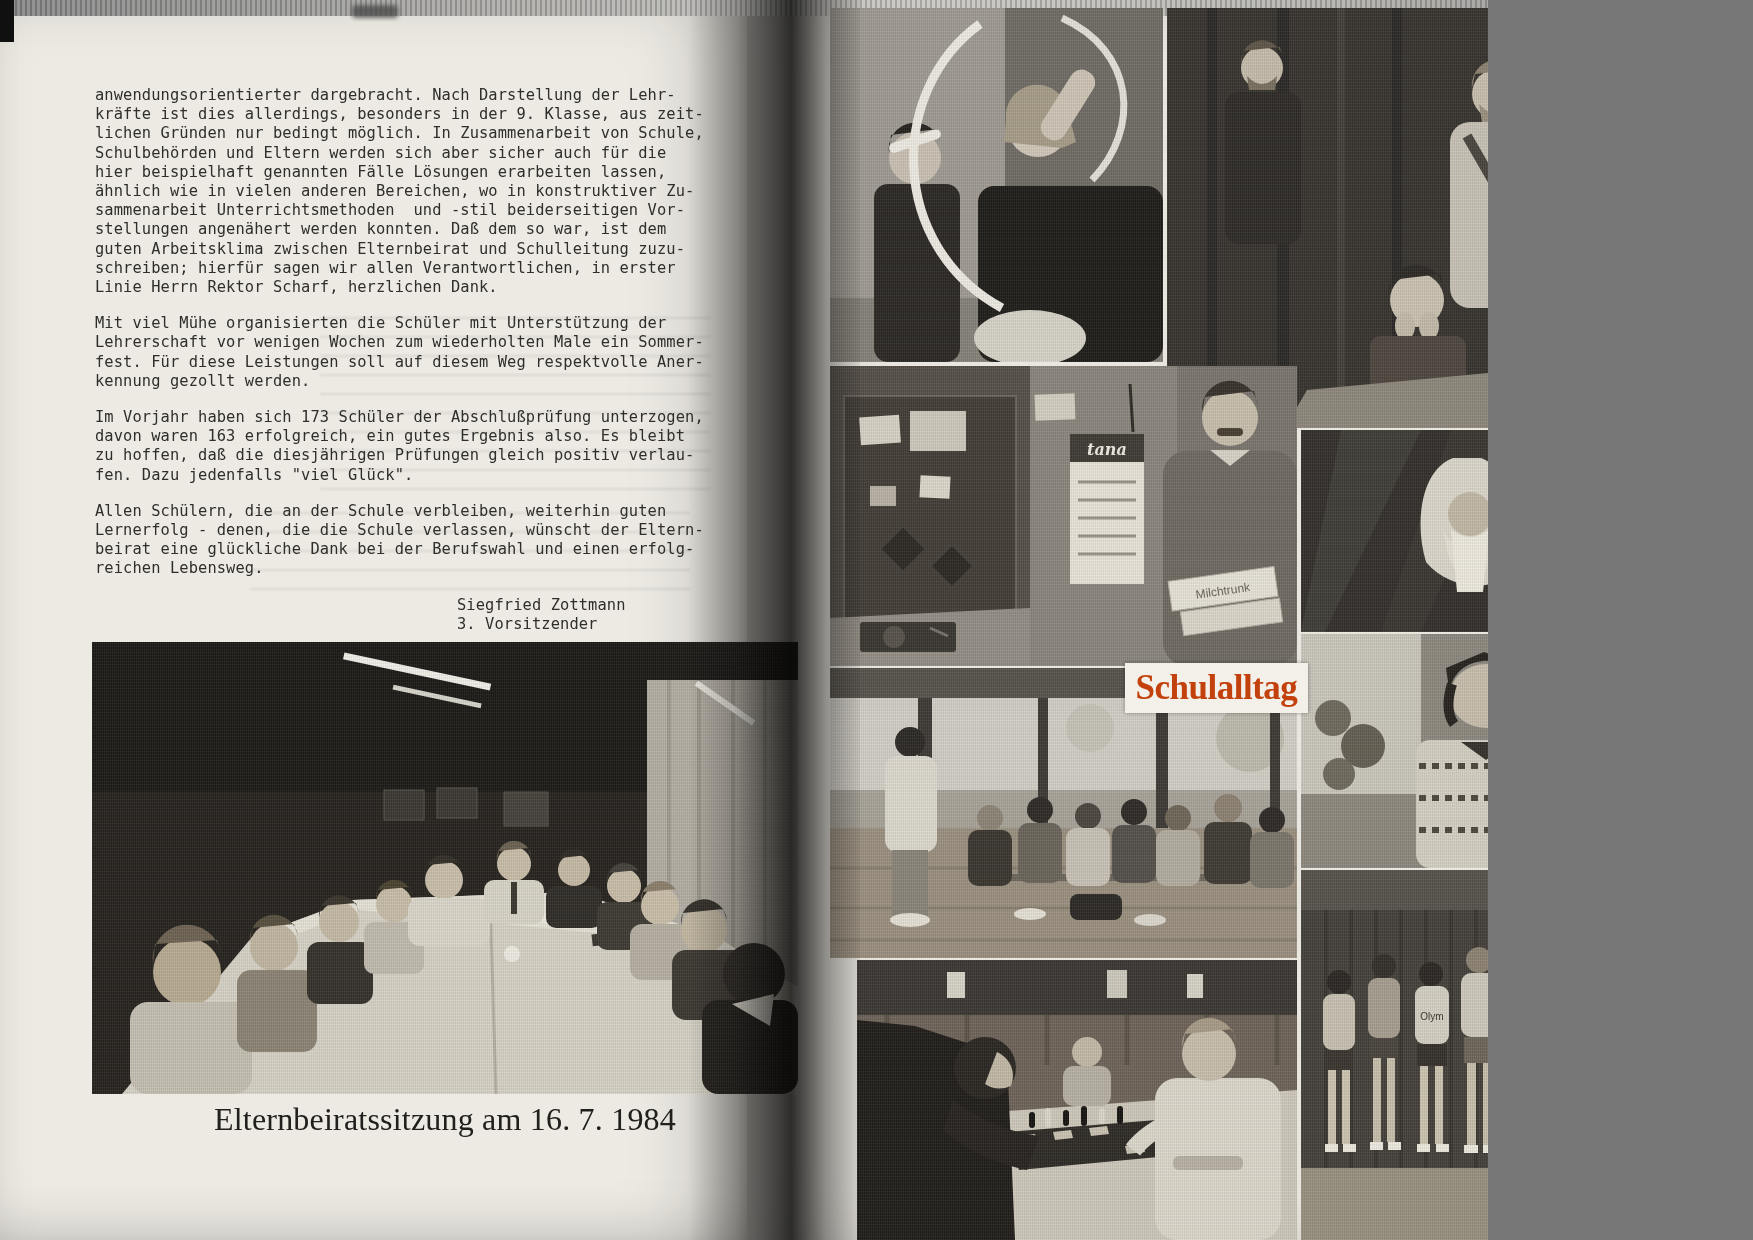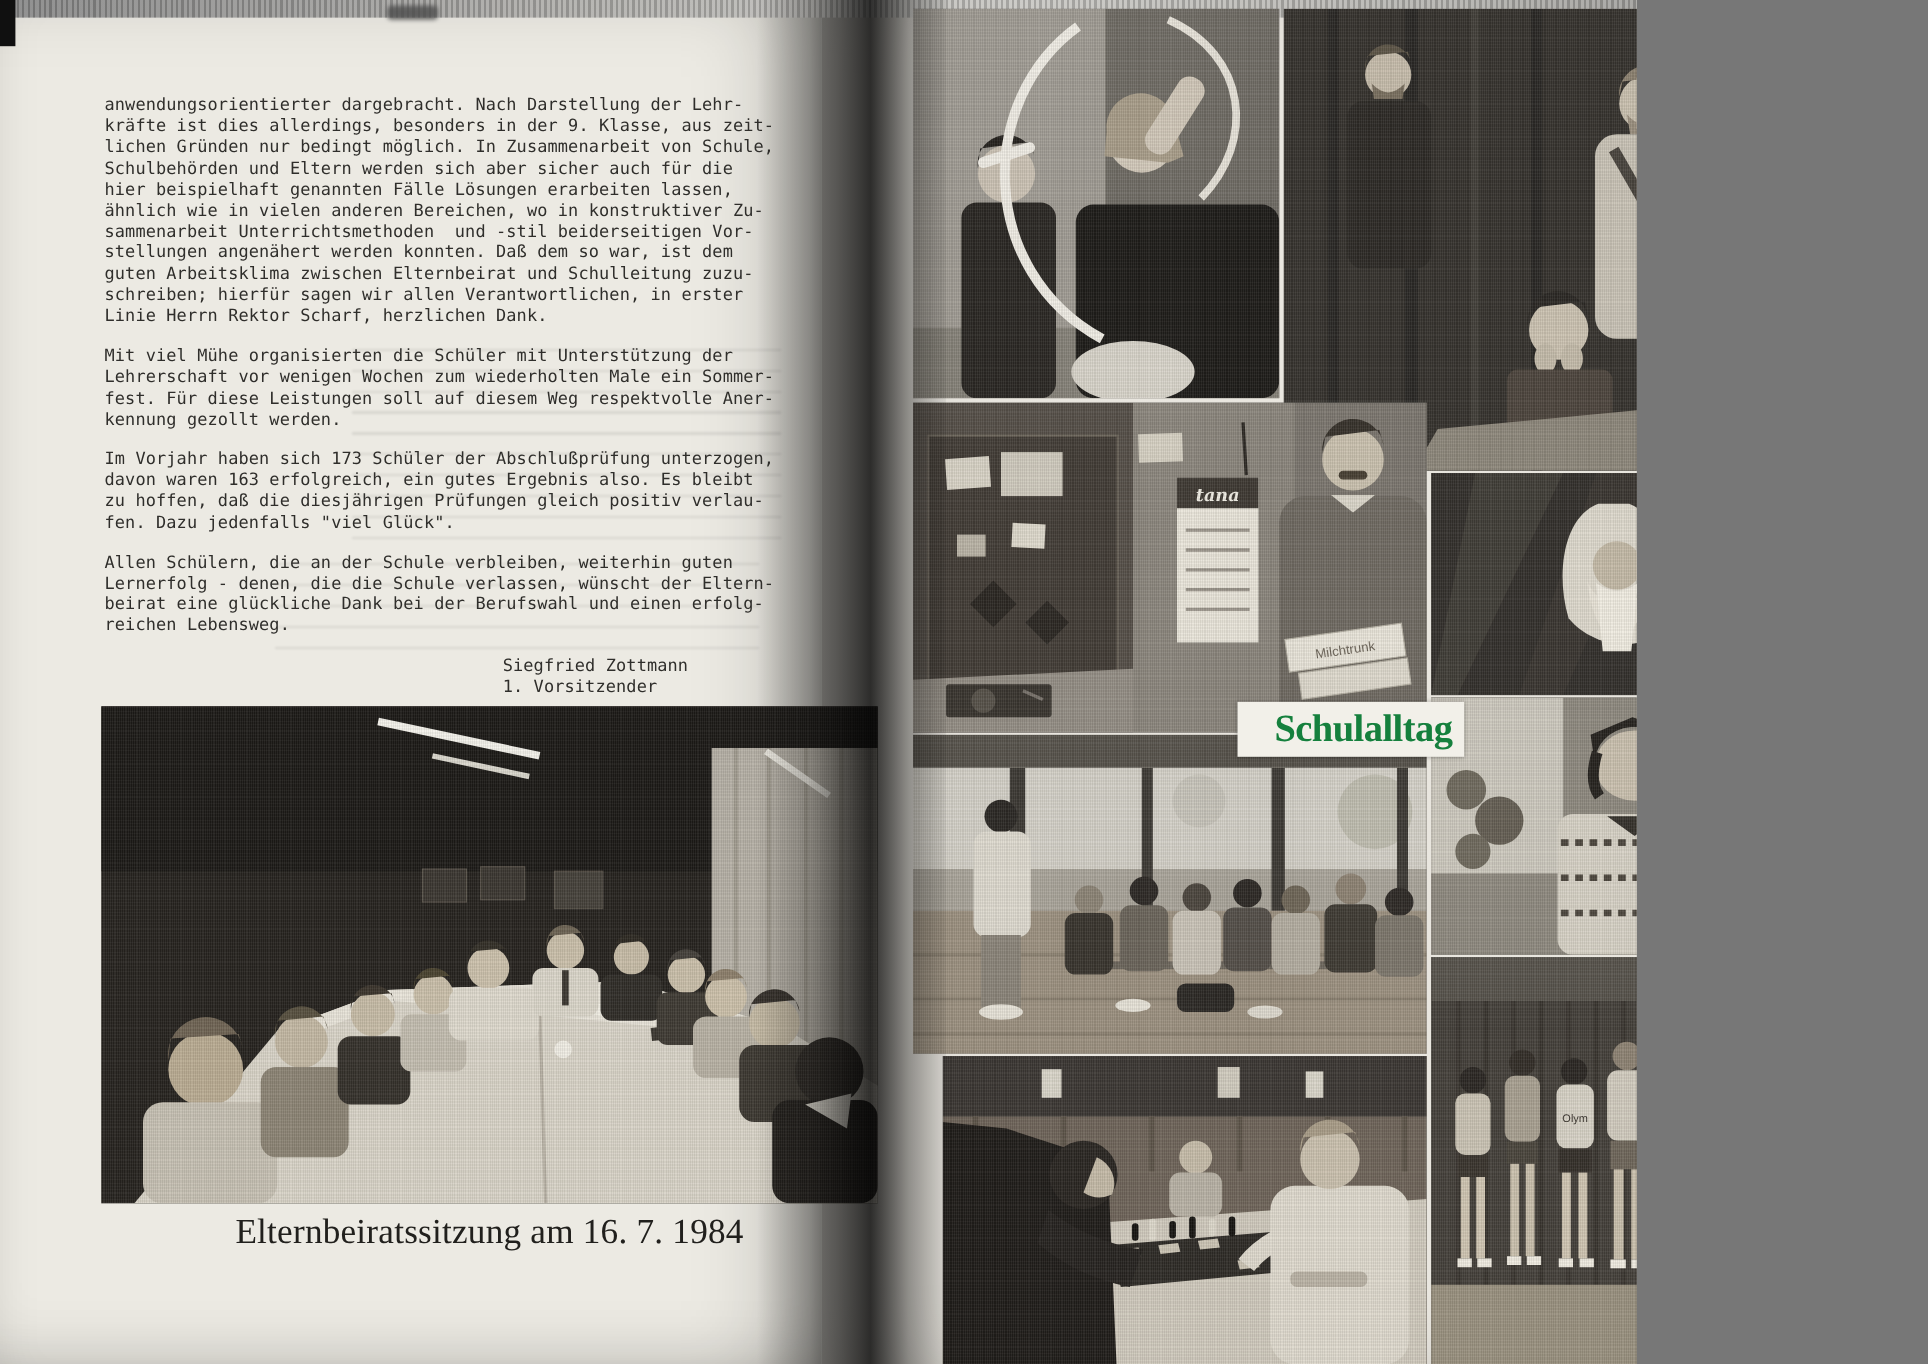--- a/index.html
+++ b/index.html
@@ -40,24 +40,24 @@
          filter:blur(1px);}
 
   
   .photo{position:absolute;overflow:hidden;background:#6f6b65;z-index:5;}
   .photo svg{display:block;width:100%;height:100%;}
   .photo::after{content:"";position:absolute;inset:0;pointer-events:none;
         background:repeating-linear-gradient(90deg,rgba(255,255,255,.05) 0 1px,rgba(0,0,0,.05) 1px 2px),
                    repeating-linear-gradient(0deg,rgba(255,255,255,.03) 0 1px,rgba(0,0,0,.04) 1px 3px);}
   .caption{position:absolute;left:92px;top:1101px;width:706px;text-align:center;
            font-family:"Liberation Serif",serif;font-size:32px;color:#21201d;letter-spacing:.2px;}
-  .schulalltag{position:absolute;left:1125px;top:638px;width:183px;height:50px;z-index:30;
-           background:#f2f0e9;color:#15803d;display:flex;align-items:center;justify-content:center;
+  .schulalltag{position:absolute;left:1125px;top:663px;width:183px;height:50px;z-index:30;
+           background:#f2f0e9;color:#c2410c;display:flex;align-items:center;justify-content:center;
            font:700 35px "Liberation Serif",serif;letter-spacing:-.5px;
-           box-shadow:0 0 4px rgba(0,0,0,.35);padding-left:23px;}
+           box-shadow:0 0 4px rgba(0,0,0,.35);}
 </style>
 </head>
 <body>
 
 <div class="scan">
 
   <div class="page-left"></div>
   <div class="page-right"></div>
   <div class="edge-white"></div>
   <div class="edge-gray"></div>
@@ -86,21 +86,21 @@
 kennung gezollt werden.</div>
     <div class="para">Im Vorjahr haben sich 173 Schüler der Abschlußprüfung unterzogen,
 davon waren 163 erfolgreich, ein gutes Ergebnis also. Es bleibt
 zu hoffen, daß die diesjährigen Prüfungen gleich positiv verlau-
 fen. Dazu jedenfalls "viel Glück".</div>
     <div class="para">Allen Schülern, die an der Schule verbleiben, weiterhin guten
 Lernerfolg - denen, die die Schule verlassen, wünscht der Eltern-
 beirat eine glückliche Dank bei der Berufswahl und einen erfolg-
 reichen Lebensweg.</div>
     <div class="sig">Siegfried Zottmann
-1. Vorsitzender</div>
+3. Vorsitzender</div>
   </div>
 
   <div class="photo" style="left:92px;top:642px;width:706px;height:452px;">
     <svg viewBox="0 0 706 452" preserveAspectRatio="none">
       <rect width="706" height="452" fill="#26231f"></rect>
       <rect width="706" height="150" fill="#1c1a17"></rect>
       <rect x="555" y="38" width="151" height="414" fill="#b5b0a5"></rect>
       <path d="M577,38 V452 M607,38 V452 M641,38 V452 M673,38 V452" stroke="#a19c90" stroke-width="4"></path>
       <rect x="250" y="26" width="150" height="7" fill="#f3f1ea" transform="rotate(12 325 30)"></rect>
       <rect x="300" y="52" width="90" height="5" fill="#d9d6cc" transform="rotate(12 345 55)"></rect>

